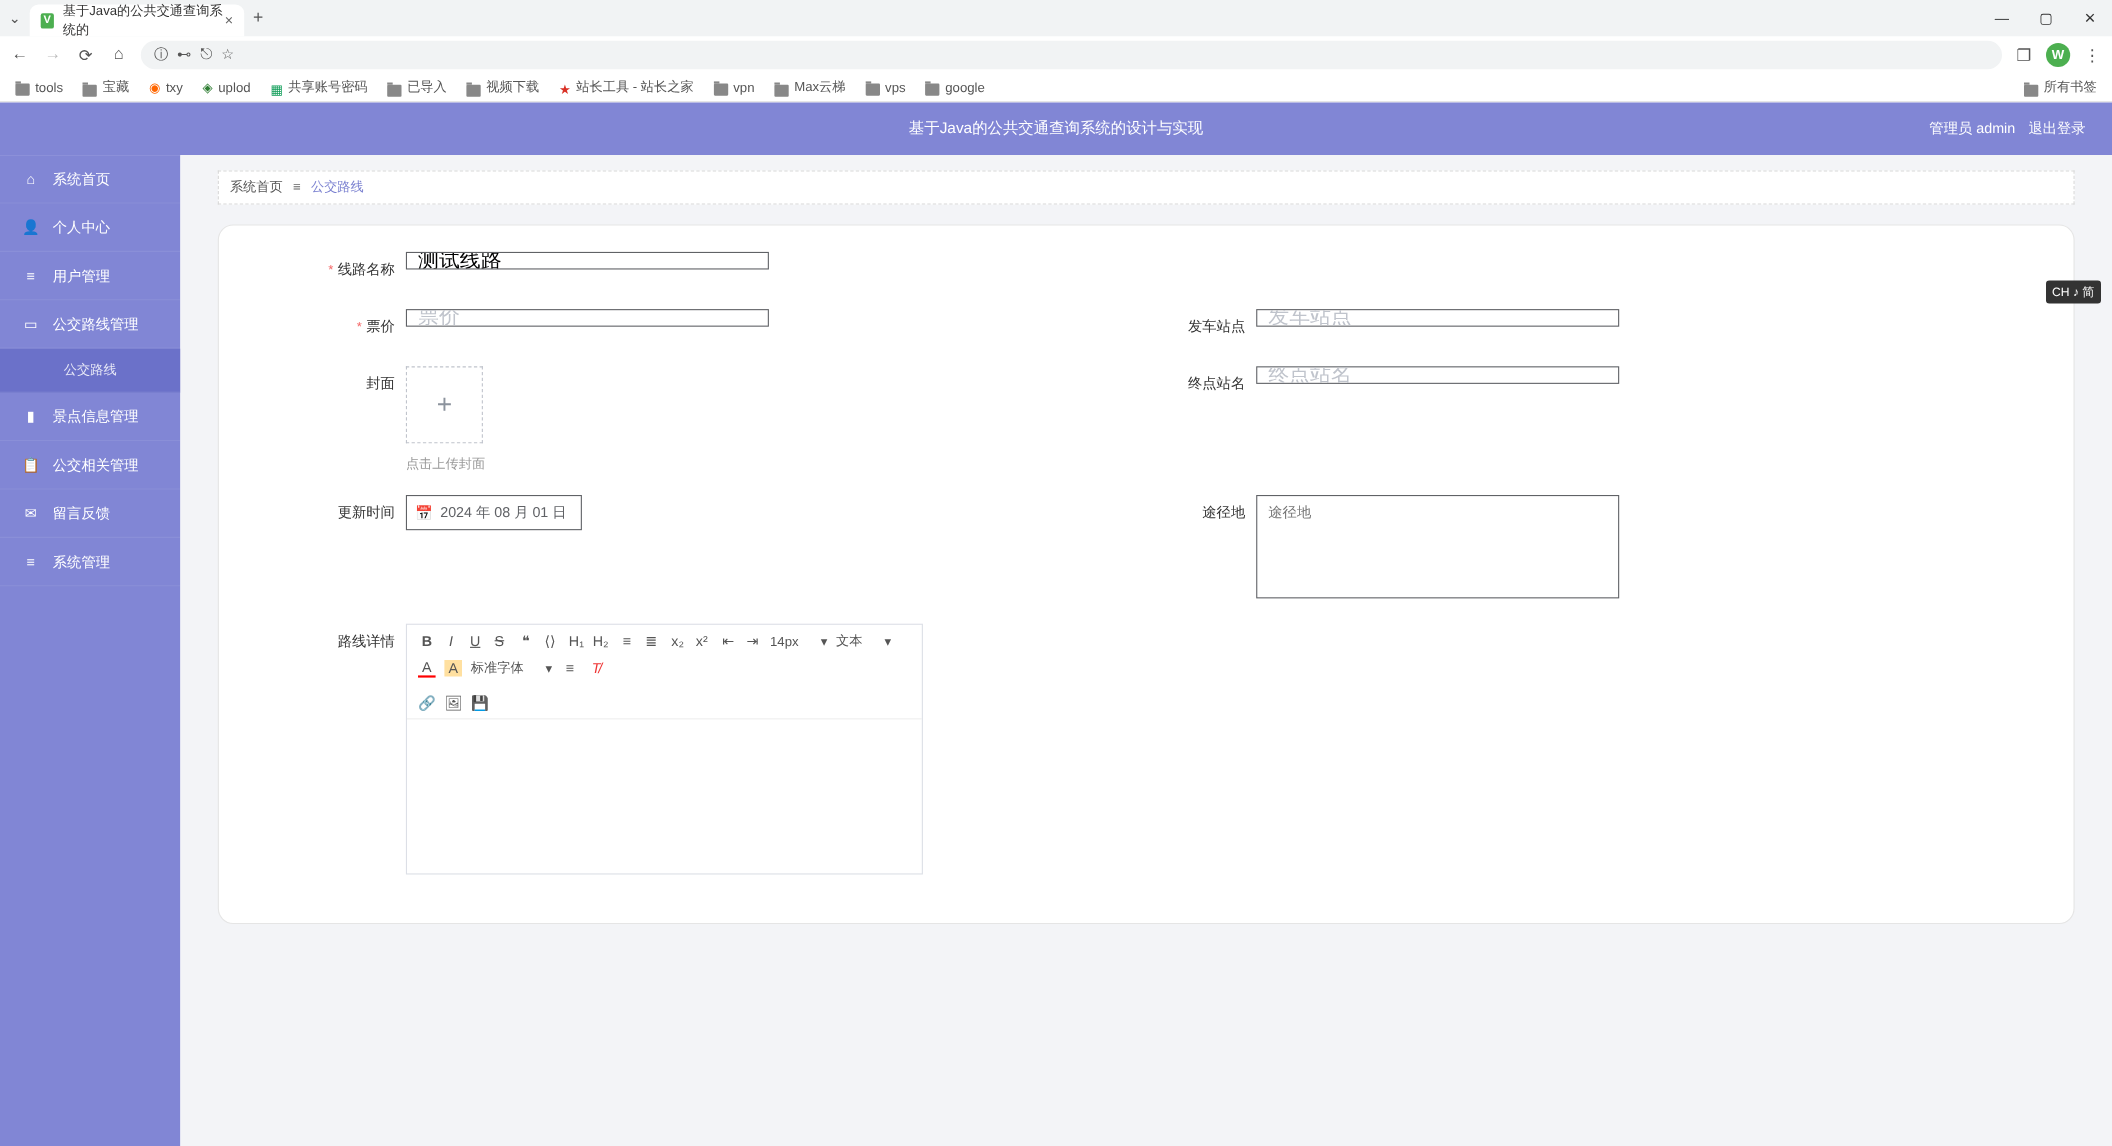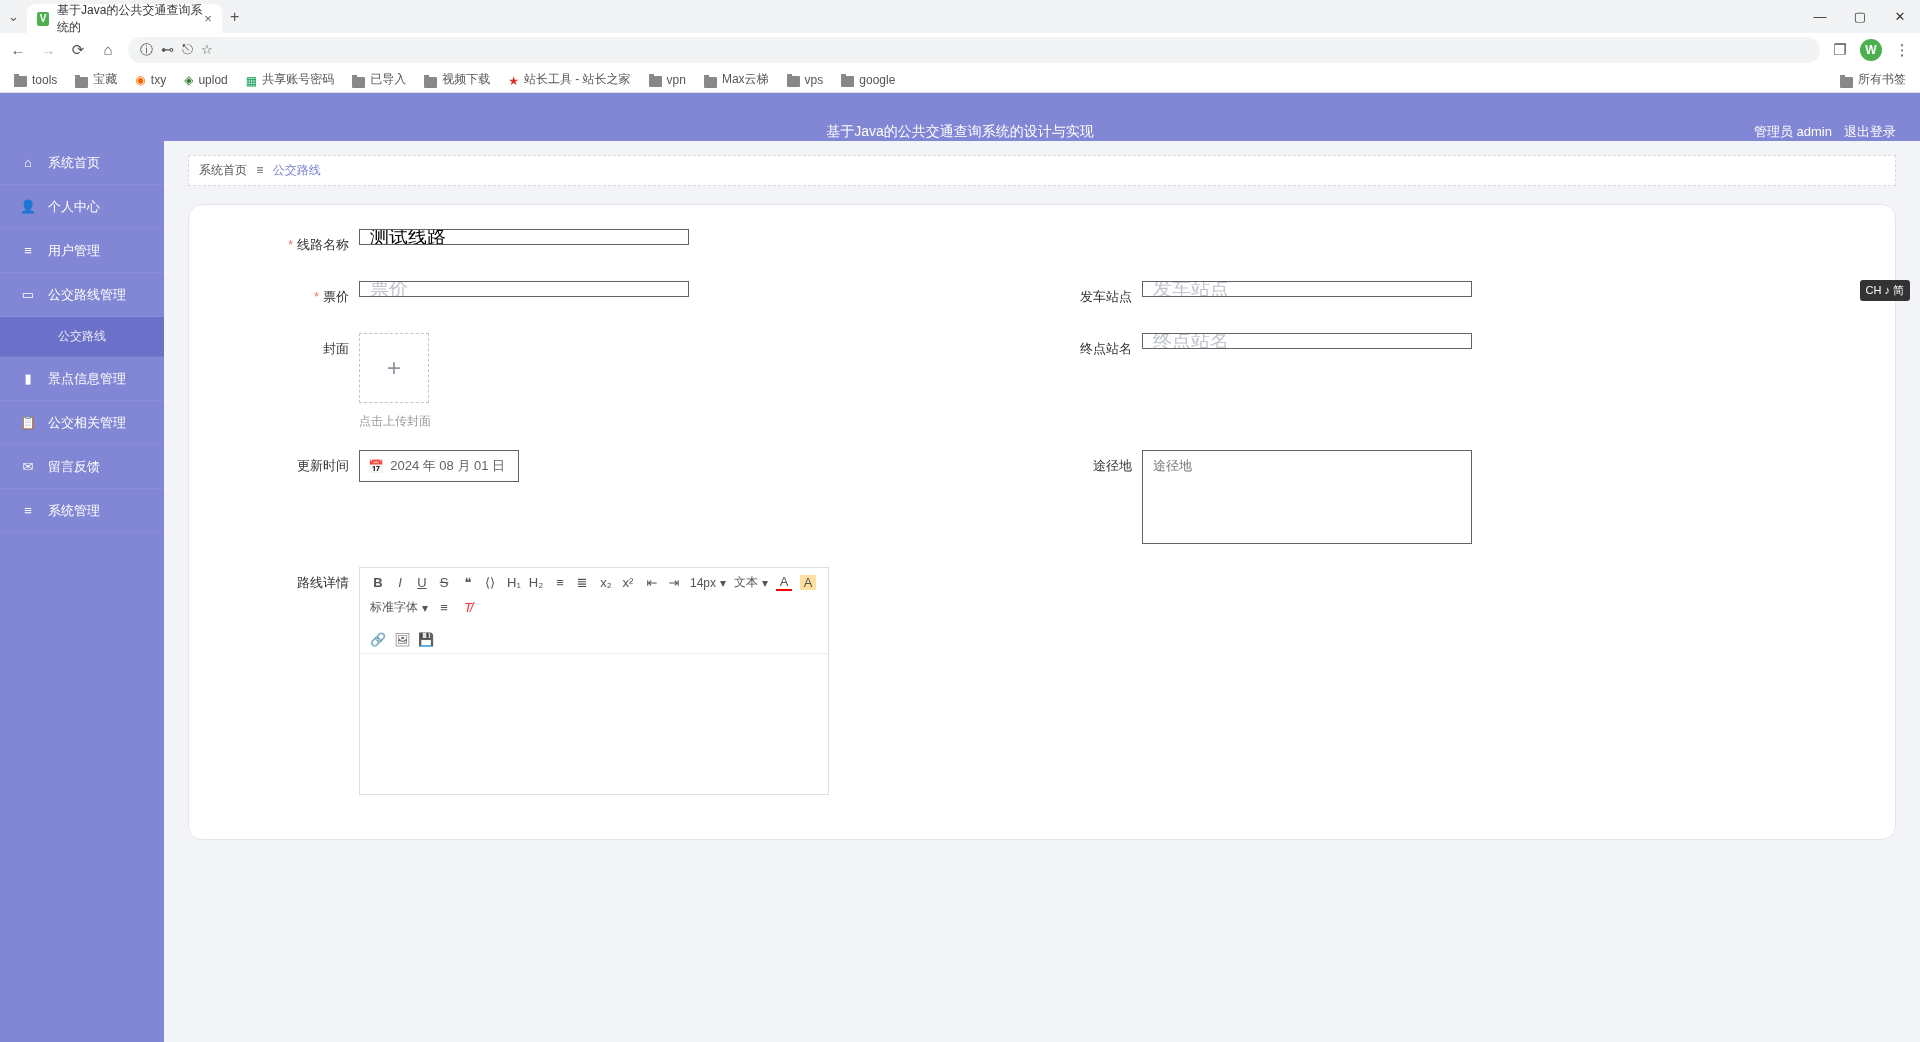--- a/index.html
+++ b/index.html
@@ -18,57 +18,57 @@
 .bookmark-row { height:27px; display:flex; align-items:center; padding:0 8px; gap:6px; font-size:12px; color:#555; }
 .bm-item { display:flex; align-items:flex-end; gap:5px; padding:2px 6px; }
 .bm-folder { width:13px; height:11px; background:#888; border-radius:1px; position:relative; }
 .bm-folder::before { content:""; position:absolute; top:-2px; left:0; width:5px; height:2px; background:#888; }
 .user-badge { width:22px; height:22px; border-radius:50%; background:#4caf50; color:#fff; display:flex; align-items:center; justify-content:center; font-size:12px; font-weight:bold; }
 .win-controls { position:absolute; top:0; right:0; height:33px; display:flex; align-items:center; }
 .win-btn { width:40px; height:33px; display:flex; align-items:center; justify-content:center; font-size:13px; color:#333; }
 
 
 .app { position:relative; height:calc(100vh - 93px); overflow:hidden; }
-.app-header { height:48px; background:#8186d5; color:#fff; display:flex; align-items:flex-end; padding:0 24px; position:relative; }
+.app-header { height:48px; background:#8186d5; color:#fff; display:flex; align-items:center; padding:0 24px; position:relative; }
 .app-title { position:absolute; left:50%; transform:translateX(-50%); font-size:14px; }
 .header-right { margin-left:auto; display:flex; gap:12px; font-size:13px; }
 
 
 .sidebar { position:absolute; left:0; top:48px; bottom:0; width:164px; background:#8186d5; color:#fff; }
 .nav-item { display:flex; align-items:center; height:44px; padding:0 20px; gap:12px; font-size:13px; border-bottom:1px solid rgba(255,255,255,0.08); }
 .nav-item.selected { background:#6b71c9; font-size:12px; color:rgba(255,255,255,0.85); justify-content:center; padding:0; height:40px; }
 .nav-icon { width:16px; height:16px; display:flex; align-items:center; justify-content:center; font-size:13px; }
 
 
-.main { position:absolute; left:164px; right:0; top:48px; bottom:0; background:#f3f4f7; overflow-y:auto; padding:14px 24px; }
+.main { position:absolute; left:164px; right:0; top:48px; bottom:0; background:#f3f4f7; overflow-y:auto; padding:14px 34px; }
 .breadcrumb { font-size:12px; color:#666; padding:6px 10px; border:1px dashed #d8d8d8; background:#fff; margin-bottom:18px; }
 .breadcrumb a { color:#555; text-decoration:none; }
 .breadcrumb .cur { color:#7a80d0; }
 .form-panel { background:#fff; border:1px solid #e5e5e5; padding:24px 70px; border-radius:14px; }
 .form-row { display:flex; margin-bottom:20px; align-items:flex-start; }
 .form-col { flex:1; display:flex; align-items:flex-start; }
 .form-lbl { width:100px; text-align:right; font-size:13px; color:#333; padding-right:10px; line-height:32px; }
 .req { color:#f56c6c; margin-right:4px; font-size:12px; }
 .form-ctrl { flex:1; max-width:330px; }
 .inp { width:100%; height:16px; border:1px solid #606266; padding:0 10px; font-size:19px; outline:none; }
 .inp::placeholder { color:#c0c4cc; }
 .textarea { width:100%; height:94px; border:1px solid #606266; padding:6px 10px; font-size:13px; outline:none; resize:none; }
 .upload-box { width:70px; height:70px; border:1px dashed #c0c4cc; display:flex; align-items:center; justify-content:center; font-size:24px; color:#8c939d; }
 .upload-hint { font-size:12px; color:#999; margin-top:10px; }
 .date-inp { width:160px; height:32px; border:1px solid #606266; padding:0 8px; display:flex; align-items:center; gap:6px; font-size:13px; color:#606266; }
 .editor { max-width:470px; border:1px solid #dcdfe6; }
 .editor-toolbar { padding:6px 10px; display:flex; flex-wrap:wrap; align-items:center; gap:8px; font-size:13px; color:#555; border-bottom:1px solid #eee; min-height:68px; }
 .tb-grp { display:flex; gap:6px; align-items:center; }
 .tb-btn { min-width:16px; text-align:center; }
-.tb-sel { display:flex; align-items:center; gap:4px; font-size:12px; }
+.tb-sel { display:flex; align-items:center; gap:20px; font-size:12px; }
 .editor-body { height:140px; }
 
 
 .center-mark { position:absolute; left:50%; top:50%; transform:translate(-50%,-50%); font-size:32px; color:#e33c20; font-weight:500; white-space:nowrap; pointer-events:none; font-family:Consolas,"SimHei",sans-serif; }
-.ime-badge { position:absolute; right:10px; top:162px; background:#333; color:#fff; font-size:11px; padding:3px 6px; border-radius:3px; display:flex; align-items:center; gap:4px;margin-top:25px; }
+.ime-badge { position:absolute; right:10px; top:162px; background:#333; color:#fff; font-size:11px; padding:3px 6px; border-radius:3px; display:flex; align-items:center; gap:4px; }
 </style>
 </head>
 <body>
 
 <div class="browser-chrome">
   <div class="tab-strip">
     <span style="margin-right:8px;font-size:13px;color:#555;">⌄</span>
     <div class="tab">
       <div class="favicon">V</div>
       <span>基于Java的公共交通查询系统的</span>

